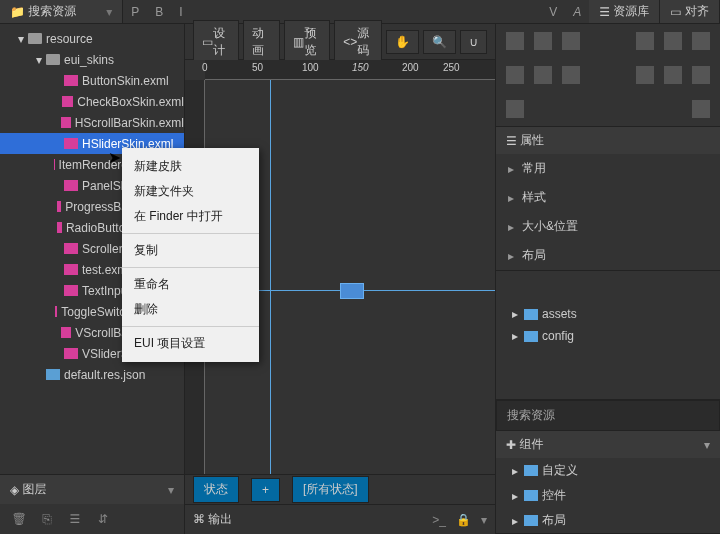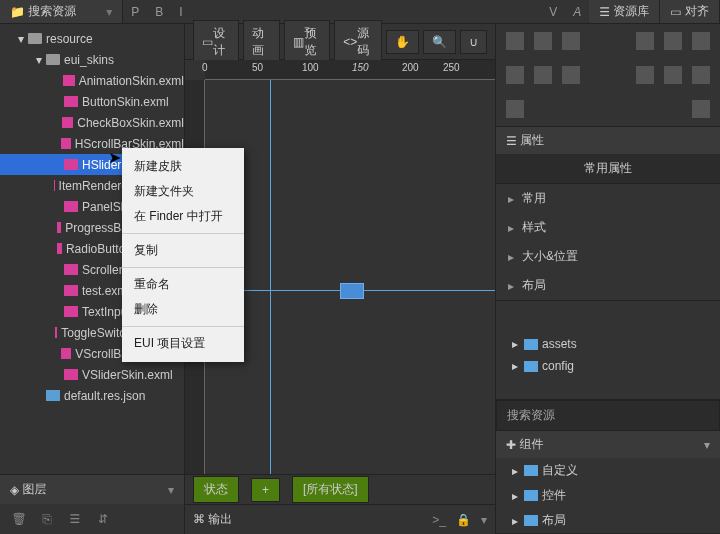--- a/index.html
+++ b/index.html
@@ -29,38 +29,38 @@
 .ed-btn { display: flex; align-items: center; padding: 4px 8px; background: #3a3a3a; border: 1px solid #222; cursor: pointer; }
 .canvas-area { flex: 1; position: relative; background: #333; overflow: hidden; }
 .ruler-h { position: absolute; top: 0; left: 20px; right: 0; height: 20px; background: #2b2b2b; border-bottom: 1px solid #666; }
 .ruler-v { position: absolute; top: 20px; left: 0; width: 20px; bottom: 0; background: #2b2b2b; border-right: 1px solid #666; }
 .ruler-h .tick { position: absolute; top: 2px; color: #ccc; font-size: 10px; }
 .canvas-inner { position: absolute; top: 20px; left: 20px; right: 0; bottom: 0; }
 .guide-h { position: absolute; left: 0; right: 0; height: 1px; background: #5aa5e0; }
 .guide-v { position: absolute; top: 0; bottom: 0; width: 1px; background: #5aa5e0; }
 .sel-box { position: absolute; width: 24px; height: 16px; background: #4a8cd6; border: 1px solid #6ab0f0; }
 .status-bar { height: 30px; display: flex; align-items: center; padding: 0 8px; border-top: 1px solid #222; gap: 12px; }
-.status-item { padding: 4px 10px; background: #4d7c0f; border: 1px solid #222; cursor: pointer; }
+.status-item { padding: 4px 10px; background: #0369a1; border: 1px solid #222; cursor: pointer; }
 .output-bar { height: 30px; display: flex; align-items: center; padding: 0 8px; border-top: 1px solid #222; justify-content: space-between; }
 
 .right-panel { width: 225px; background: #333; border-left: 1px solid #222; display: flex; flex-direction: column; }
 .r-section { border-bottom: 1px solid #222; }
 .r-header { display: flex; align-items: center; padding: 5px 10px; background: #3a3a3a; }
 .icon-row { display: flex; padding: 8px 10px; gap: 10px; }
 .align-icon { width: 18px; height: 18px; background: #555; cursor: pointer; }
 .folder-item { display: flex; align-items: center; padding: 4px 16px; cursor: pointer; }
 .folder-item .arrow { width: 12px; }
 .folder-item .ficon { width: 14px; height: 11px; background: #5aa5e0; margin-right: 4px; }
 .prop-header { display: flex; align-items: center; justify-content: center; padding: 6px; background: #2b2b2b; border-bottom: 1px solid #222; }
 .prop-item { display: flex; align-items: center; padding: 6px 12px; cursor: pointer; }
 .prop-item .arrow { width: 14px; color: #999; }
 .search-box { padding: 6px 10px; background: #2b2b2b; color: #a3a3a3; border: 1px solid #222; }
 .r-header .dd { margin-left: auto; color: #999; }
 
-.context-menu { position: absolute; top: 148px; left: 122px; width: 122px; background: #f0f0f0; color: #222; box-shadow: 2px 2px 8px rgba(0,0,0,.5); z-index: 100; padding: 6px 0; }
+.context-menu { position: absolute; top: 148px; left: 122px; width: 137px; background: #f0f0f0; color: #222; box-shadow: 2px 2px 8px rgba(0,0,0,.5); z-index: 100; padding: 6px 0; }
 .context-menu .mi { padding: 4px 12px; cursor: pointer; }
 .context-menu .sep { height: 1px; background: #ccc; margin: 4px 0; }
 
 .cursor-arrow { position: absolute; top: 148px; left: 108px; color: #000; font-size: 16px; z-index: 101; pointer-events: none; }
 </style>
 </head>
 <body>
 
 <div class="top-bar">
   <div class="panel-tab">
@@ -94,25 +94,20 @@
       </div>
       <div class="tree-item" style="padding-left:36px">
         <span class="arrow">▾</span>
         <span class="icon-folder"></span>
         <span>eui_skins</span>
       </div>
       <div id="file-list">
           <div class="tree-item" style="padding-left: 54px;">
             <span class="arrow"></span>
             <span class="icon-exml"></span>
-            <span>AnimationSkin.exml</span>
-          </div>
-          <div class="tree-item" style="padding-left: 54px;">
-            <span class="arrow"></span>
-            <span class="icon-exml"></span>
             <span>ButtonSkin.exml</span>
           </div>
           <div class="tree-item" style="padding-left: 54px;">
             <span class="arrow"></span>
             <span class="icon-exml"></span>
             <span>CheckBoxSkin.exml</span>
           </div>
           <div class="tree-item" style="padding-left: 54px;">
             <span class="arrow"></span>
             <span class="icon-exml"></span>
@@ -265,21 +260,20 @@
         <div class="align-icon"></div>
         <div style="flex:1"></div>
         <div class="align-icon"></div>
       </div>
     </div>
     <div class="r-section">
       <div class="r-header">
         <span>☰</span>&nbsp;
         <span>属性</span>
       </div>
-      <div class="prop-header">常用属性</div>
       <div class="prop-item">
           <span class="arrow">▸</span>
           <span>常用</span>
         </div>
       <div class="prop-item">
           <span class="arrow">▸</span>
           <span>样式</span>
         </div>
       <div class="prop-item">
           <span class="arrow">▸</span>

